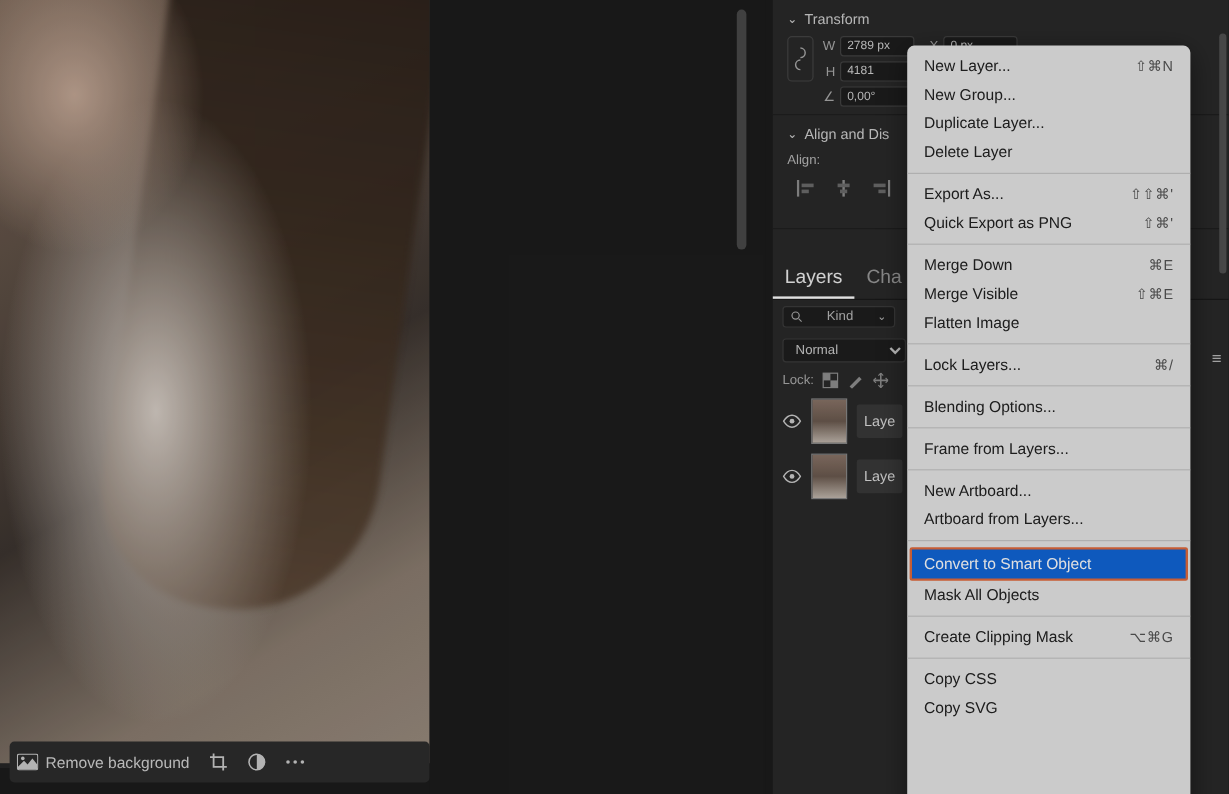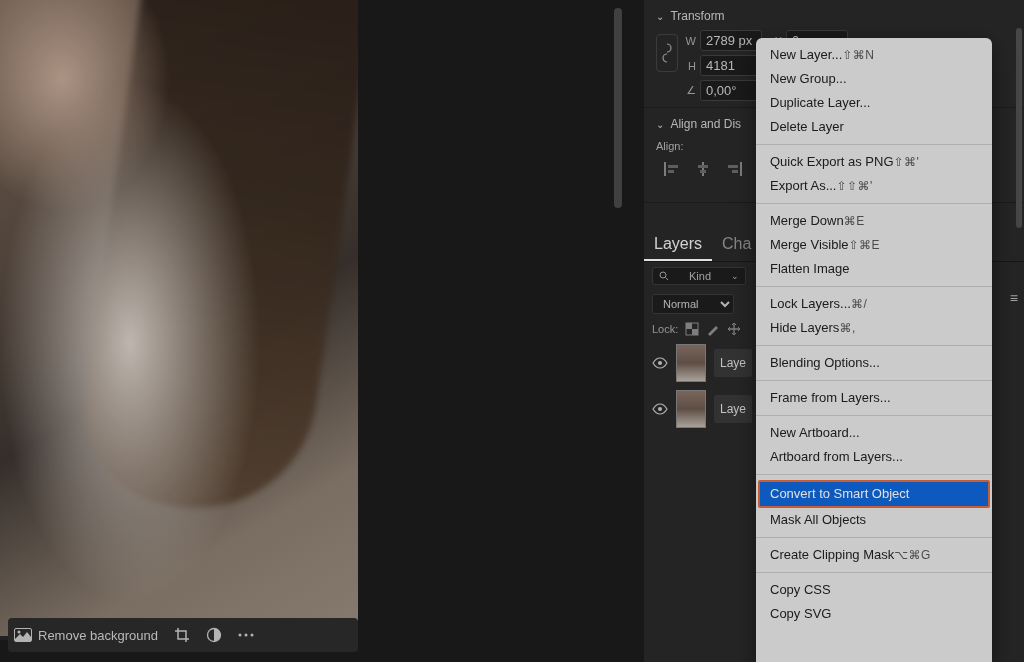--- a/index.html
+++ b/index.html
@@ -17,40 +17,40 @@
   .mid-area { position: absolute; left: 358px; top: 0; width: 280px; height: 662px; background: #1c1c1c; }
   .scrollbar-v { position: absolute; left: 614px; top: 8px; width: 8px; height: 200px; background: #494949; border-radius: 4px; }
 
   .right-panel { position: absolute; right: 0; top: 0; width: 380px; height: 662px; background: #2a2a2a; }
   .section { padding: 6px 12px; border-bottom: 1px solid #1f1f1f; }
   .section-header { display: flex; align-items: center; gap: 6px; color: #d0d0d0; font-size: 12px; font-weight: 500; padding: 3px 0; }
   .chevron { font-size: 10px; }
   .transform-grid { display: grid; grid-template-columns: 22px 14px 64px 14px 64px; gap: 0 4px; align-items: center; margin-top: 4px; row-gap: 4px; font-size: 11px; }
   .link-icon { grid-row: span 2; font-size: 14px; color: #aaa; border: 1px solid #444; border-radius: 4px; height: 38px; display: flex; align-items: center; justify-content: center; }
   .label-small { color: #aaa; text-align: right; }
-  .num-input { background: #1e1e1e; border: 1px solid #424242; border-radius: 3px; color: #d0d0d0; padding: 2px 5px; font-size: 13px; width: 62px; }
+  .num-input { background: #1e1e1e; border: 1px solid #424242; border-radius: 3px; color: #d0d0d0; padding: 2px 5px; font-size: 10px; width: 62px; }
   .align-row { display: flex; align-items: center; gap: 6px; margin-top: 6px; font-size: 11px; }
   .align-buttons { display: flex; gap: 10px; margin-top: 10px; padding-left: 8px; }
   .align-btn { width: 20px; height: 16px; background-repeat: no-repeat; opacity: 0.7; }
   .layers-tabs { display: flex; align-items: center; border-bottom: 1px solid #1a1a1a; }
   .tab { padding: 6px 10px; font-size: 16px; color: #999; border-bottom: 2px solid transparent; }
   .tab.active { color: #eee; border-bottom-color: #fff; }
   .kind-row { display: flex; align-items: center; gap: 6px; padding: 5px 8px; }
   .search-kind { display: flex; align-items: center; gap: 20px; background: #1e1e1e; border: 1px solid #3c3c3c; border-radius: 3px; padding: 2px 6px; font-size: 11px; }
   .blend-row { display: flex; align-items: center; gap: 6px; padding: 4px 8px; }
-  .blend-select { background: #1e1e1e; border: 1px solid #3c3c3c; border-radius: 3px; color: #ccc; padding: 2px 6px; font-size: 11px; width: 82px; }
+  .blend-select { background: #1e1e1e; border: 1px solid #3c3c3c; border-radius: 3px; color: #ccc; padding: 2px 6px; font-size: 11px; width: 103px; }
   .lock-row { display: flex; align-items: center; gap: 7px; padding: 4px 8px; font-size: 11px; color: #aaa; }
   .lock-ic { width: 14px; height: 14px; display: inline-block; opacity: 0.8; }
   .layer-item { display: flex; align-items: center; gap: 8px; padding: 4px 8px; }
   .eye-icon { font-size: 14px; color: #ccc; }
   .layer-thumb { width: 30px; height: 38px; border: 1px solid #888; background: linear-gradient(180deg, #8a7468 0%, #6b5a4f 50%, #c2b8ae 100%); }
   .layer-name { font-size: 12px; color: #ddd; background: #3a3a3a; padding: 7px 6px; border-radius: 2px; }
 
   .context-menu { position: absolute; left: 756px; top: 38px; width: 236px; height: 640px; background: #e8e8e8; border-radius: 6px; box-shadow: 0 6px 24px rgba(0,0,0,0.4); color: #222; font-size: 13px; padding: 5px 0; overflow: hidden; }
-  .menu-item { display: flex; align-items: center; padding: 3px 14px; line-height: 18px; }
+  .menu-item { display: flex; align-items: center; justify-content: space-between; padding: 3px 14px; line-height: 18px; }
   .menu-item.highlighted { background: #1066d8; color: #fff; border: 2px solid #e26a3d; border-radius: 2px; margin: 0 2px; padding: 3px 10px; }
   .menu-sep { height: 1px; background: #c8c8c8; margin: 5px 0; }
   .shortcut { color: #555; font-size: 12px; letter-spacing: 0.5px; }
 
   .right-scrollbar { position: absolute; right: 2px; top: 28px; width: 6px; height: 200px; background: #515151; border-radius: 3px; }
   .hamburger { position: absolute; right: 6px; top: 290px; color: #bbb; font-size: 14px; }
 
   .overlay-dim { position: absolute; inset: 0; background: rgba(0,0,0,0.12); pointer-events: none; }
 
   svg { display: block; }
@@ -244,48 +244,44 @@
       <span>New Group...</span>
     </div>
     <div class="menu-item">
       <span>Duplicate Layer...</span>
     </div>
     <div class="menu-item">
       <span>Delete Layer</span>
     </div>
     <div class="menu-sep"></div>
     <div class="menu-item">
+      <span>Export As...</span>
+      <span class="shortcut">⇧⇧⌘'</span>
+    </div>
+    <div class="menu-item">
       <span>Quick Export as PNG</span>
       <span class="shortcut">⇧⌘'</span>
     </div>
-    <div class="menu-item">
-      <span>Export As...</span>
-      <span class="shortcut">⇧⇧⌘'</span>
-    </div>
     <div class="menu-sep"></div>
     <div class="menu-item">
       <span>Merge Down</span>
       <span class="shortcut">⌘E</span>
     </div>
     <div class="menu-item">
       <span>Merge Visible</span>
       <span class="shortcut">⇧⌘E</span>
     </div>
     <div class="menu-item">
       <span>Flatten Image</span>
     </div>
     <div class="menu-sep"></div>
     <div class="menu-item">
       <span>Lock Layers...</span>
       <span class="shortcut">⌘/</span>
     </div>
-    <div class="menu-item">
-      <span>Hide Layers</span>
-      <span class="shortcut">⌘,</span>
-    </div>
     <div class="menu-sep"></div>
     <div class="menu-item">
       <span>Blending Options...</span>
     </div>
     <div class="menu-sep"></div>
     <div class="menu-item">
       <span>Frame from Layers...</span>
     </div>
     <div class="menu-sep"></div>
     <div class="menu-item">

